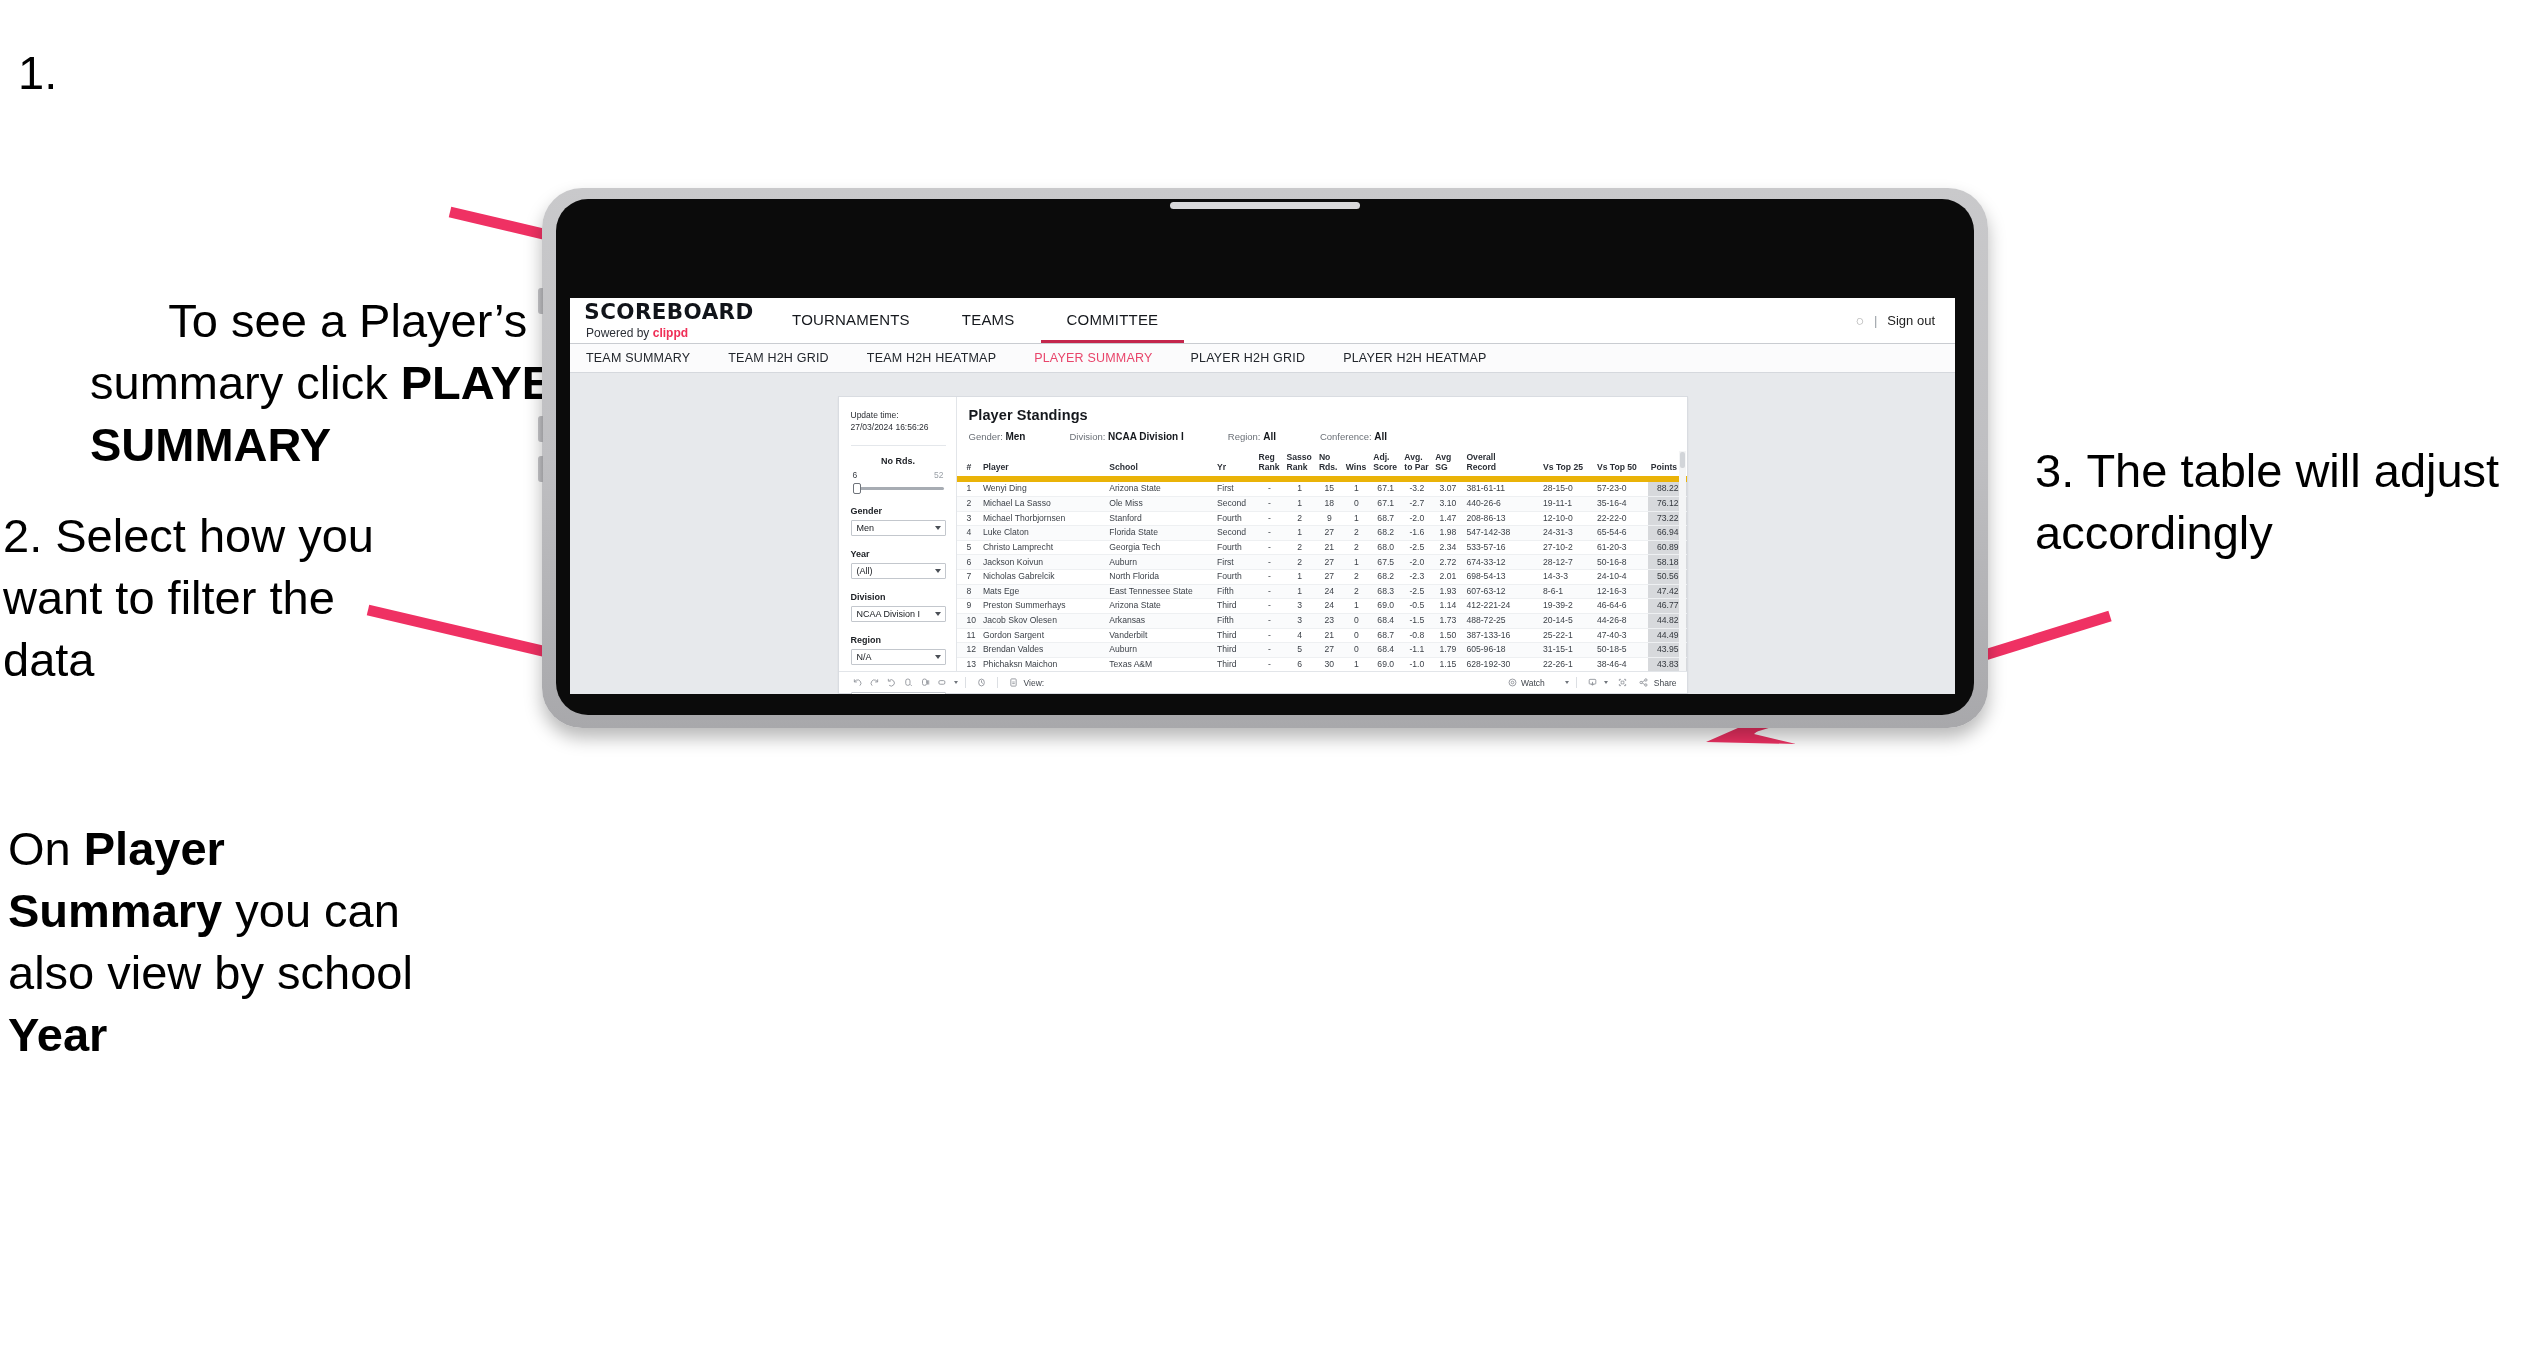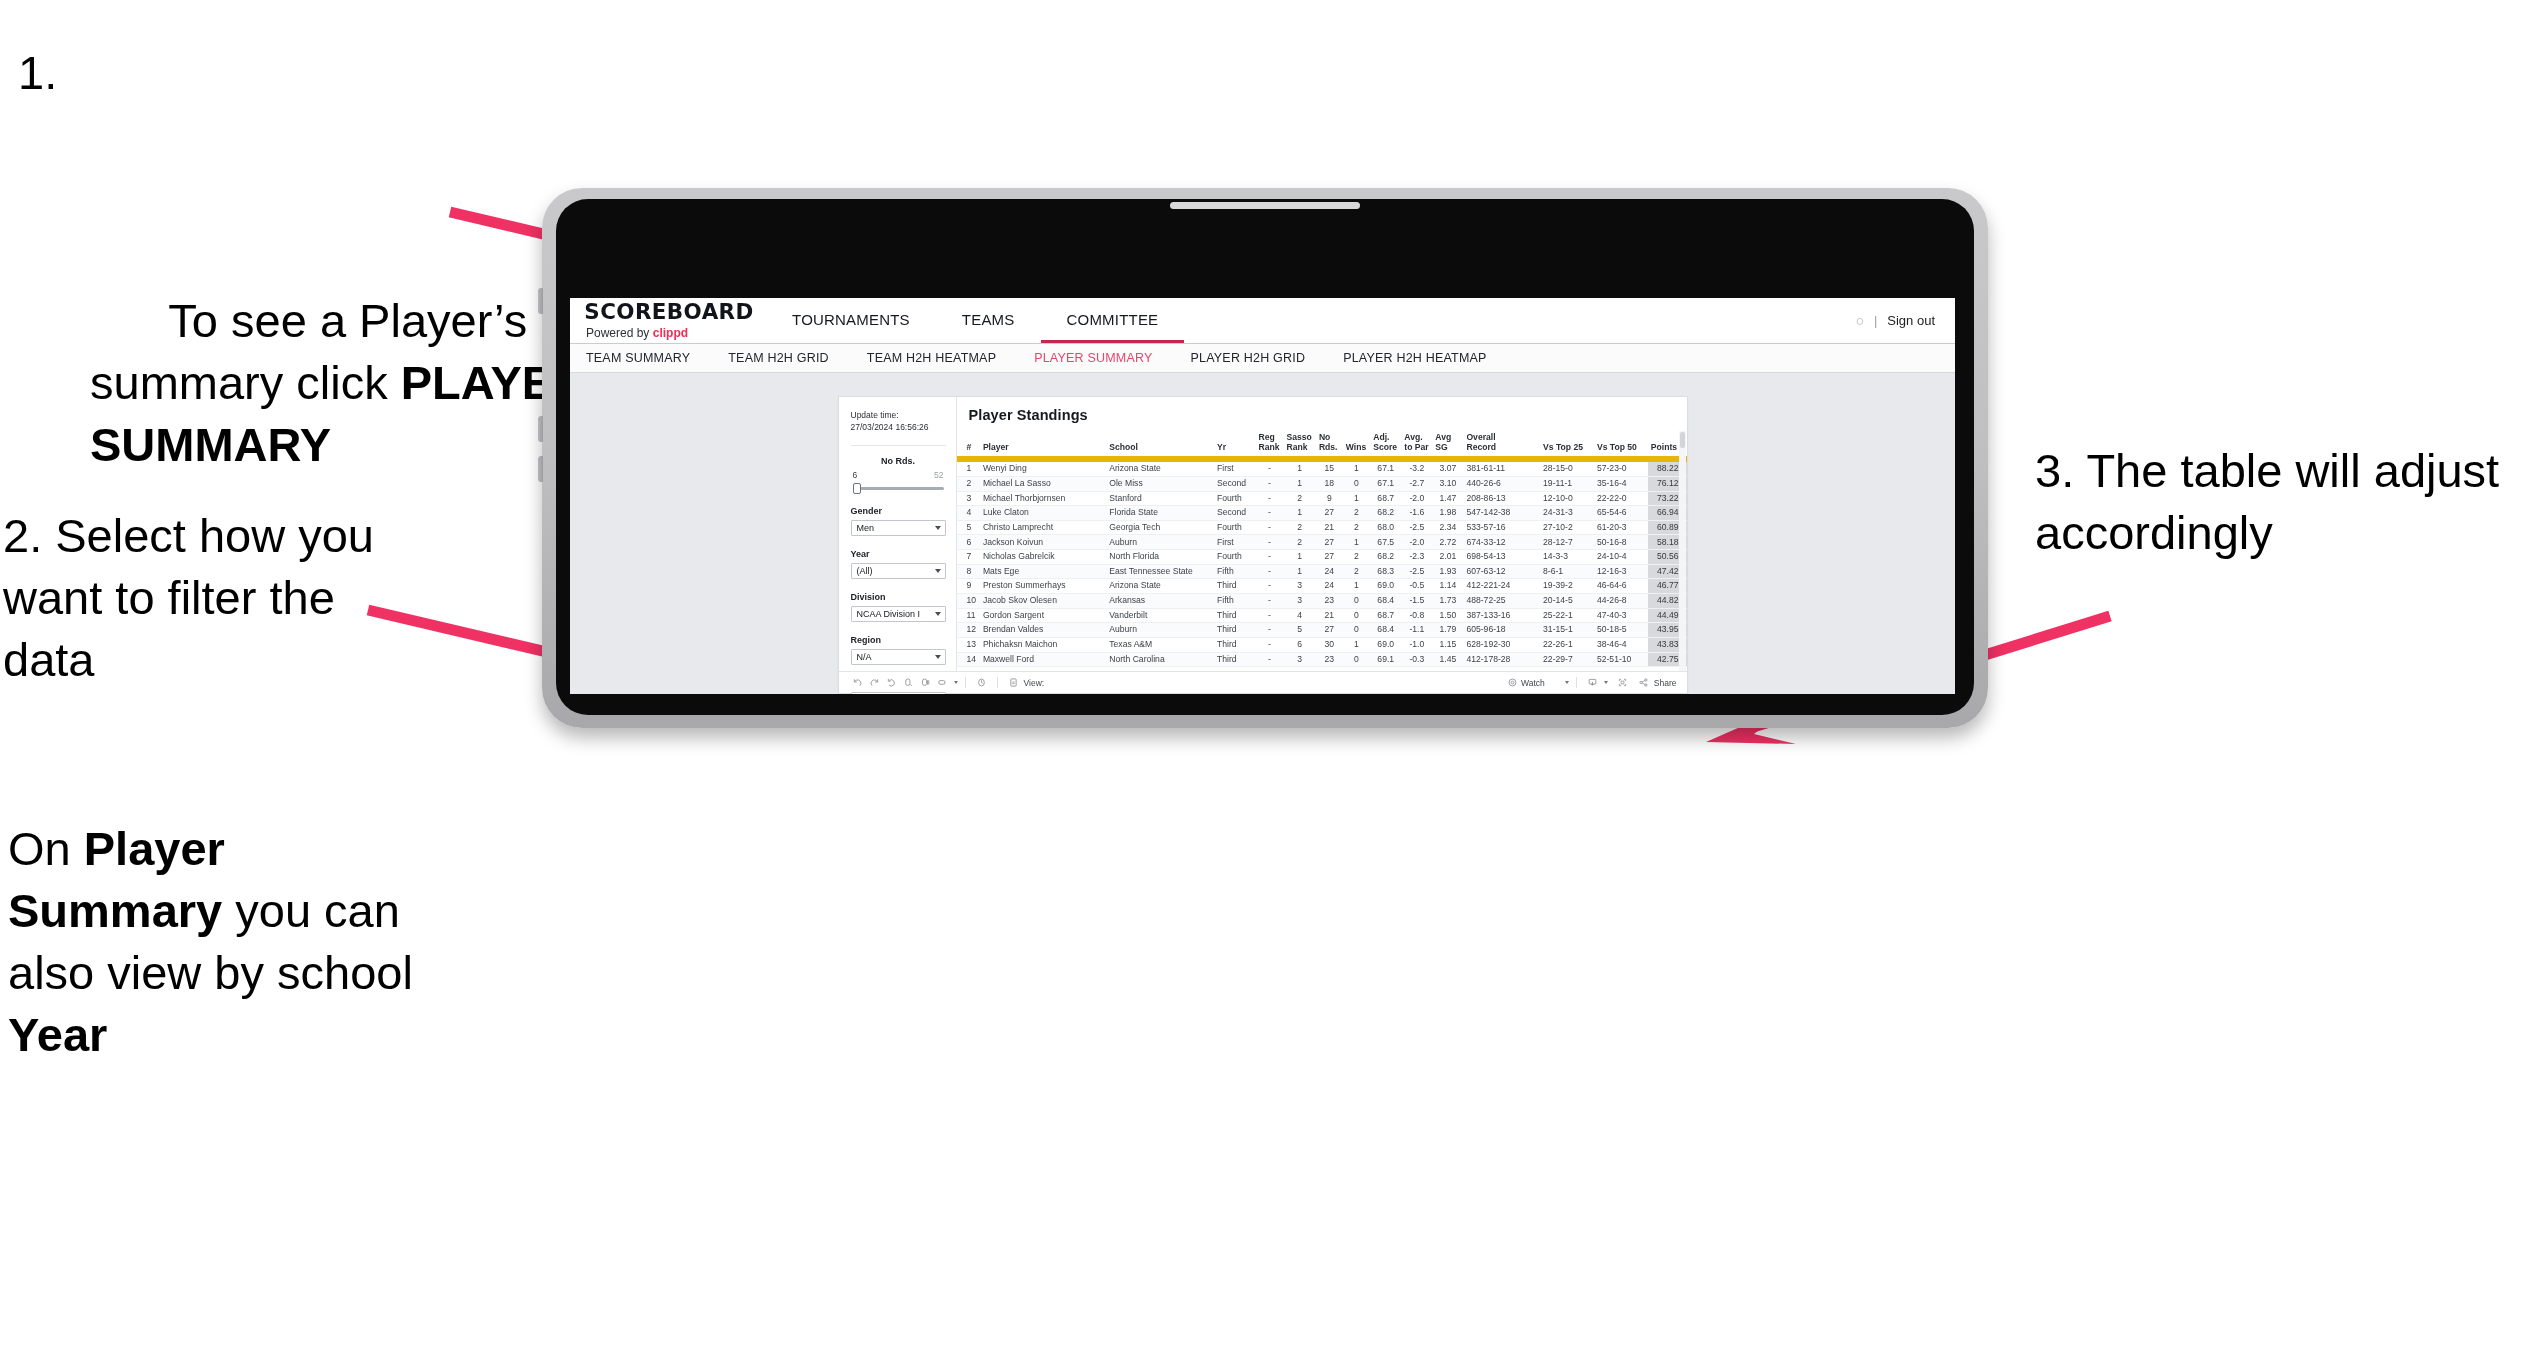--- a/index.html
+++ b/index.html
@@ -407,20 +407,26 @@
                 <div class="fsel">
                   
                   
                 </div>
               </div>
 
             </div>
 
             <div class="tblwrap">
               <div class="sheet-title">Player Standings</div>
+              <div class="ctx">
+                <div class="c"><span>Gender:</span> <b>Men</b></div>
+                <div class="c"><span>Division:</span> <b>NCAA Division I</b></div>
+                <div class="c"><span>Region:</span> <b>All</b></div>
+                <div class="c"><span>Conference:</span> <b>All</b></div>
+              </div>
 
               <div class="tscroll">
                 <table class="standings">
                   <thead>
                     <tr id="thead-row">
                         <th class="c-num">#</th>
                         <th class="c-play">Player</th>
                         <th class="c-school">School</th>
                         <th class="c-yr">Yr</th>
                         <th class="c-rr">Reg

